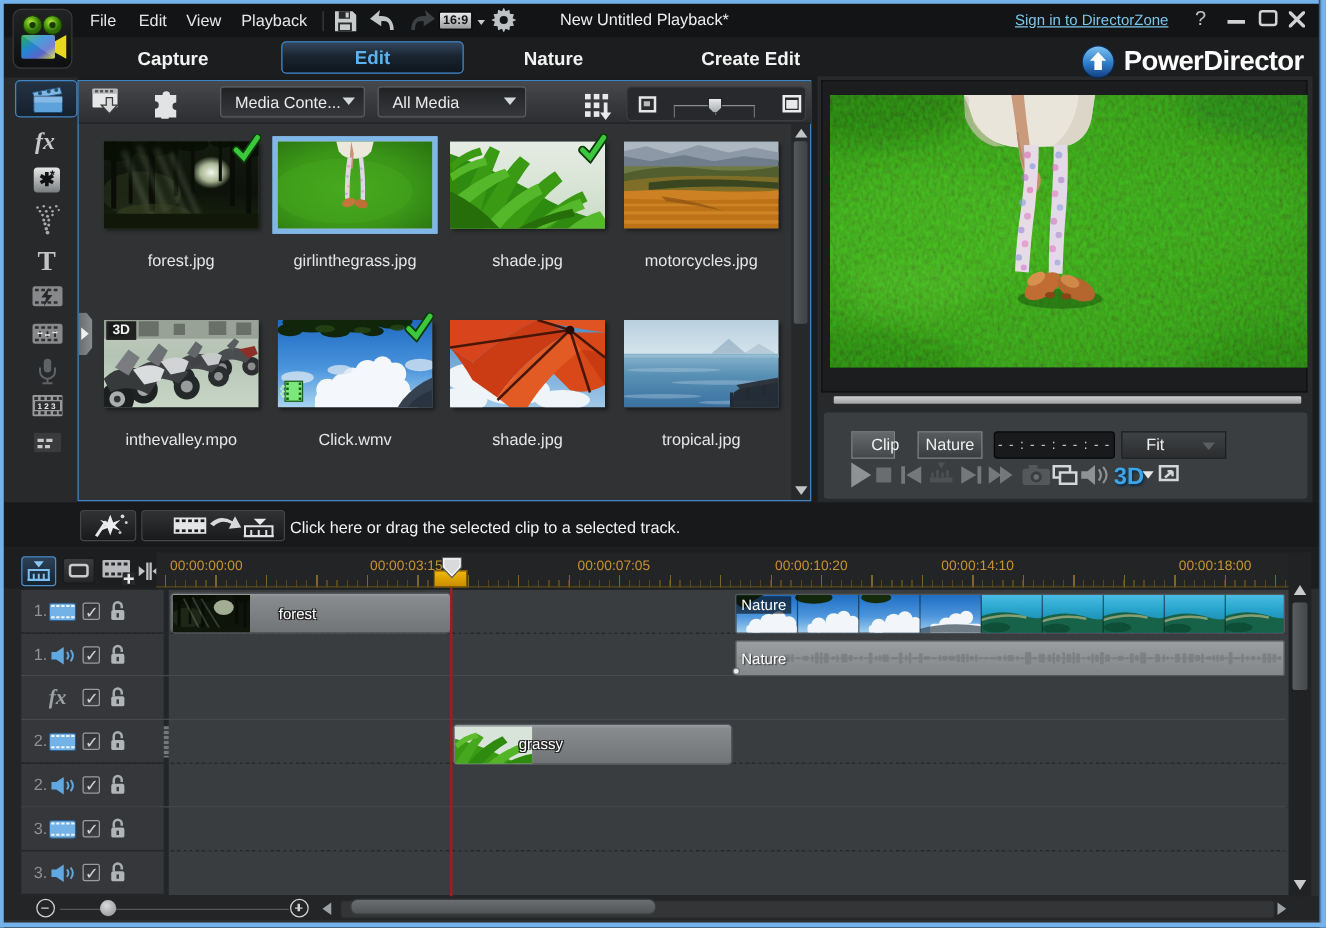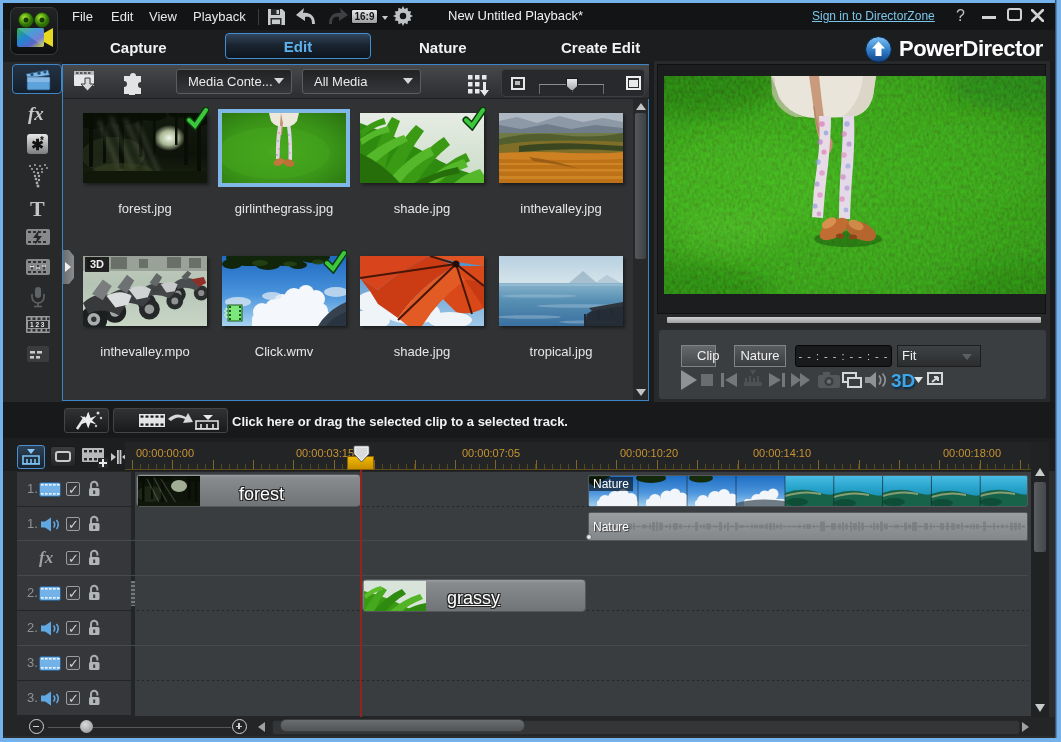--- a/index.html
+++ b/index.html
@@ -64,45 +64,45 @@
 #video { position:absolute; left:6px; top:11px; width:382px; height:218px; }
 #seek { position:absolute; left:13px; top:256px; width:374px; height:6px;
   background:linear-gradient(180deg,#cfd0d1,#9fa0a1); border-radius:1px; }
 #pctrl { position:absolute; left:5px; top:269px; width:387px; height:69px; background:#3b3e40; border-radius:3px; }
 .pbtn { position:absolute; top:15px; height:22px; background:linear-gradient(180deg,#595c5e,#3a3d3f);
   border:1px solid #808486; color:#f0f0f0; font-size:13px; text-align:center; line-height:20px; }
 #tcode { position:absolute; left:136px; top:15px; width:97px; height:22px; background:#191a1c;
   border:1px solid #070708; border-radius:3px; color:#cfcfcf; font-size:11px; text-align:center; line-height:20px; letter-spacing:1px;}
 #fitbox { position:absolute; left:238px; top:15px; width:84px; height:22px;
   background:linear-gradient(180deg,#3f4244,#2b2d2f); border:1px solid #1c1d1f; color:#f0f0f0;
-  font-size:13px; line-height:20px; padding-left:4px; }
-
-
-#tltb { position:absolute; left:3px; top:402px; width:1055px; height:36px; background:#18191b;font-weight:bold; }
+  font-size:13px; line-height:20px; padding-left:19px; }
+
+
+#tltb { position:absolute; left:3px; top:402px; width:1055px; height:36px; background:#18191b; }
 .tlbtn { position:absolute; top:6px; height:25px; background:linear-gradient(180deg,#303234,#191a1c);
   border:1px solid #434547; border-radius:3px; }
 #tlhint { position:absolute; left:229px; top:12px; color:#f2f2f2; font-size:13px; }
 
 
 #timeline { position:absolute; left:3px; top:438px; width:1055px; height:301px; background:#2b2d2f; }
 #ruler { position:absolute; left:122px; top:4px; width:906px; height:28px; background:#232426; }
 .tc { position:absolute; top:5px; color:#c89331; font-size:11px; }
 .trow { position:absolute; left:132px; width:896px; height:34px; background:#3a3d40; }
 .thead { position:absolute; left:14px; width:114px; height:34px; background:#35373a; }
 .tnum { position:absolute; left:10px; top:9px; color:#8f9294; font-size:13px; }
 .cb { position:absolute; left:49px; top:10px; width:14px; height:14px; border:1px solid #9a9da0;
   background:linear-gradient(180deg,#303234,#3f4143); border-radius:2px; }
 .cb:after { content:"\2713"; position:absolute; left:1px; top:-1px; color:#d0d3d5; font-size:13px; }
 .lock { position:absolute; }
 #vscroll { position:absolute; left:1028px; top:4px; width:18px; height:276px; background:#202224; }
 #bottbar { position:absolute; left:0; top:279px; width:1055px; height:19px; background:#232527; }
 #hthumb { position:absolute; left:277px; top:281px; width:245px; height:13px; background:linear-gradient(180deg,#6b6e70,#515456); border-radius:6px; border:1px solid #3a3c3e; }
 .clip { position:absolute; height:33px; border-radius:4px; border:1px solid #55585a;
   background:linear-gradient(180deg,#989ca0 0%,#878b8e 10%,#7b7f82 58%,#707476 100%); }
-.cliptxt { position:absolute; color:#fff; font-size:18px; text-shadow:1px 1px 0 #222, -1px 1px 0 #222, 1px -1px 0 #222, -1px -1px 0 #222;margin-left:16px; }
+.cliptxt { position:absolute; color:#fff; font-size:12px; text-shadow:1px 1px 0 #222, -1px 1px 0 #222, 1px -1px 0 #222, -1px -1px 0 #222; }
 #playline { position:absolute; left:357px; top:32px; width:2px; height:247px; background:#93231f; z-index:8; }
 </style>
 </head>
 <body>
 <div id="win">
   <div id="bT"></div>
     <div id="bL"></div>
     <div id="bR"></div>
     <div id="bB"></div>
   <div id="titlebar"></div>
@@ -444,21 +444,21 @@
             <rect x="0" y="50" width="124" height="2" rx="1"></rect>
             <rect x="0" y="56" width="124" height="2.5" rx="1"></rect>
             <rect x="0" y="63" width="124" height="3" rx="1.5"></rect>
           </g>
         <path d="M30 44 Q60 48 80 56 Q64 52 34 48 Z" fill="#8a5212" opacity="0.7"></path>
       </svg>
     </div>
     <div class="tlabel" style="left:7px;top:136px;">forest.jpg</div>
     <div class="tlabel" style="left:146px;top:136px;">girlinthegrass.jpg</div>
     <div class="tlabel" style="left:284px;top:136px;">shade.jpg</div>
-    <div class="tlabel" style="left:423px;top:136px;">inthevalley.jpg</div>
+    <div class="tlabel" style="left:423px;top:136px;">motorcycles.jpg</div>
     <div class="thumb" style="left:20px;top:191px;">
       <svg width="124" height="70" viewBox="0 0 124 70">
         <defs>
             <linearGradient id="mbg" x1="0" y1="0" x2="0" y2="1">
               <stop offset="0%" stop-color="#c4cabe"></stop>
               <stop offset="40%" stop-color="#b4c4b4"></stop>
               <stop offset="100%" stop-color="#c8d6c6"></stop>
             </linearGradient>
           </defs>
         <rect width="124" height="70" fill="url(#mbg)"></rect>
@@ -1056,21 +1056,21 @@
         <svg width="62" height="30" viewBox="0 0 62 30">
           <rect width="62" height="30" fill="#d8e4da"></rect>
           <path d="M0 30 L0 10 Q24 16 46 28 L48 30 Z" fill="#3a9a14"></path>
           <path d="M0 30 Q10 14 18 6 L23 9 Q15 19 10 30 Z" fill="#46a81e"></path>
           <path d="M10 30 Q24 14 38 8 L42 13 Q30 20 22 30 Z" fill="#2f8a10"></path>
           <path d="M26 30 Q40 18 56 13 L59 18 Q44 24 38 30 Z" fill="#52b426"></path>
           <path d="M0 14 Q8 7 17 5 L19 9 Q9 11 2 18 Z" fill="#5cbc2c"></path>
           <path d="M40 30 Q50 24 62 22 L62 30 Z" fill="#2f8a10"></path>
         </svg>
       </div>
-      <div class="cliptxt" style="left:68px;top:8px;text-decoration:underline;">grassy</div>
+      <div class="cliptxt" style="left:52px;top:8px;">grassy</div>
     </div>
     <div class="abs" style="left:585px;top:37px;width:440px;height:32px;border-radius:2px;overflow:hidden;border:1px solid #55585a;">
       <svg width="440" height="31" viewBox="0 0 440 31">
         <defs>
           <linearGradient id="cell-sky" x1="0" y1="0" x2="0" y2="1">
               <stop offset="0%" stop-color="#1e6ec4"></stop>
               <stop offset="55%" stop-color="#4e96dc"></stop>
               <stop offset="100%" stop-color="#a6d2f0"></stop>
             </linearGradient>
           <linearGradient id="cell-beach" x1="0" y1="0" x2="0" y2="1">

